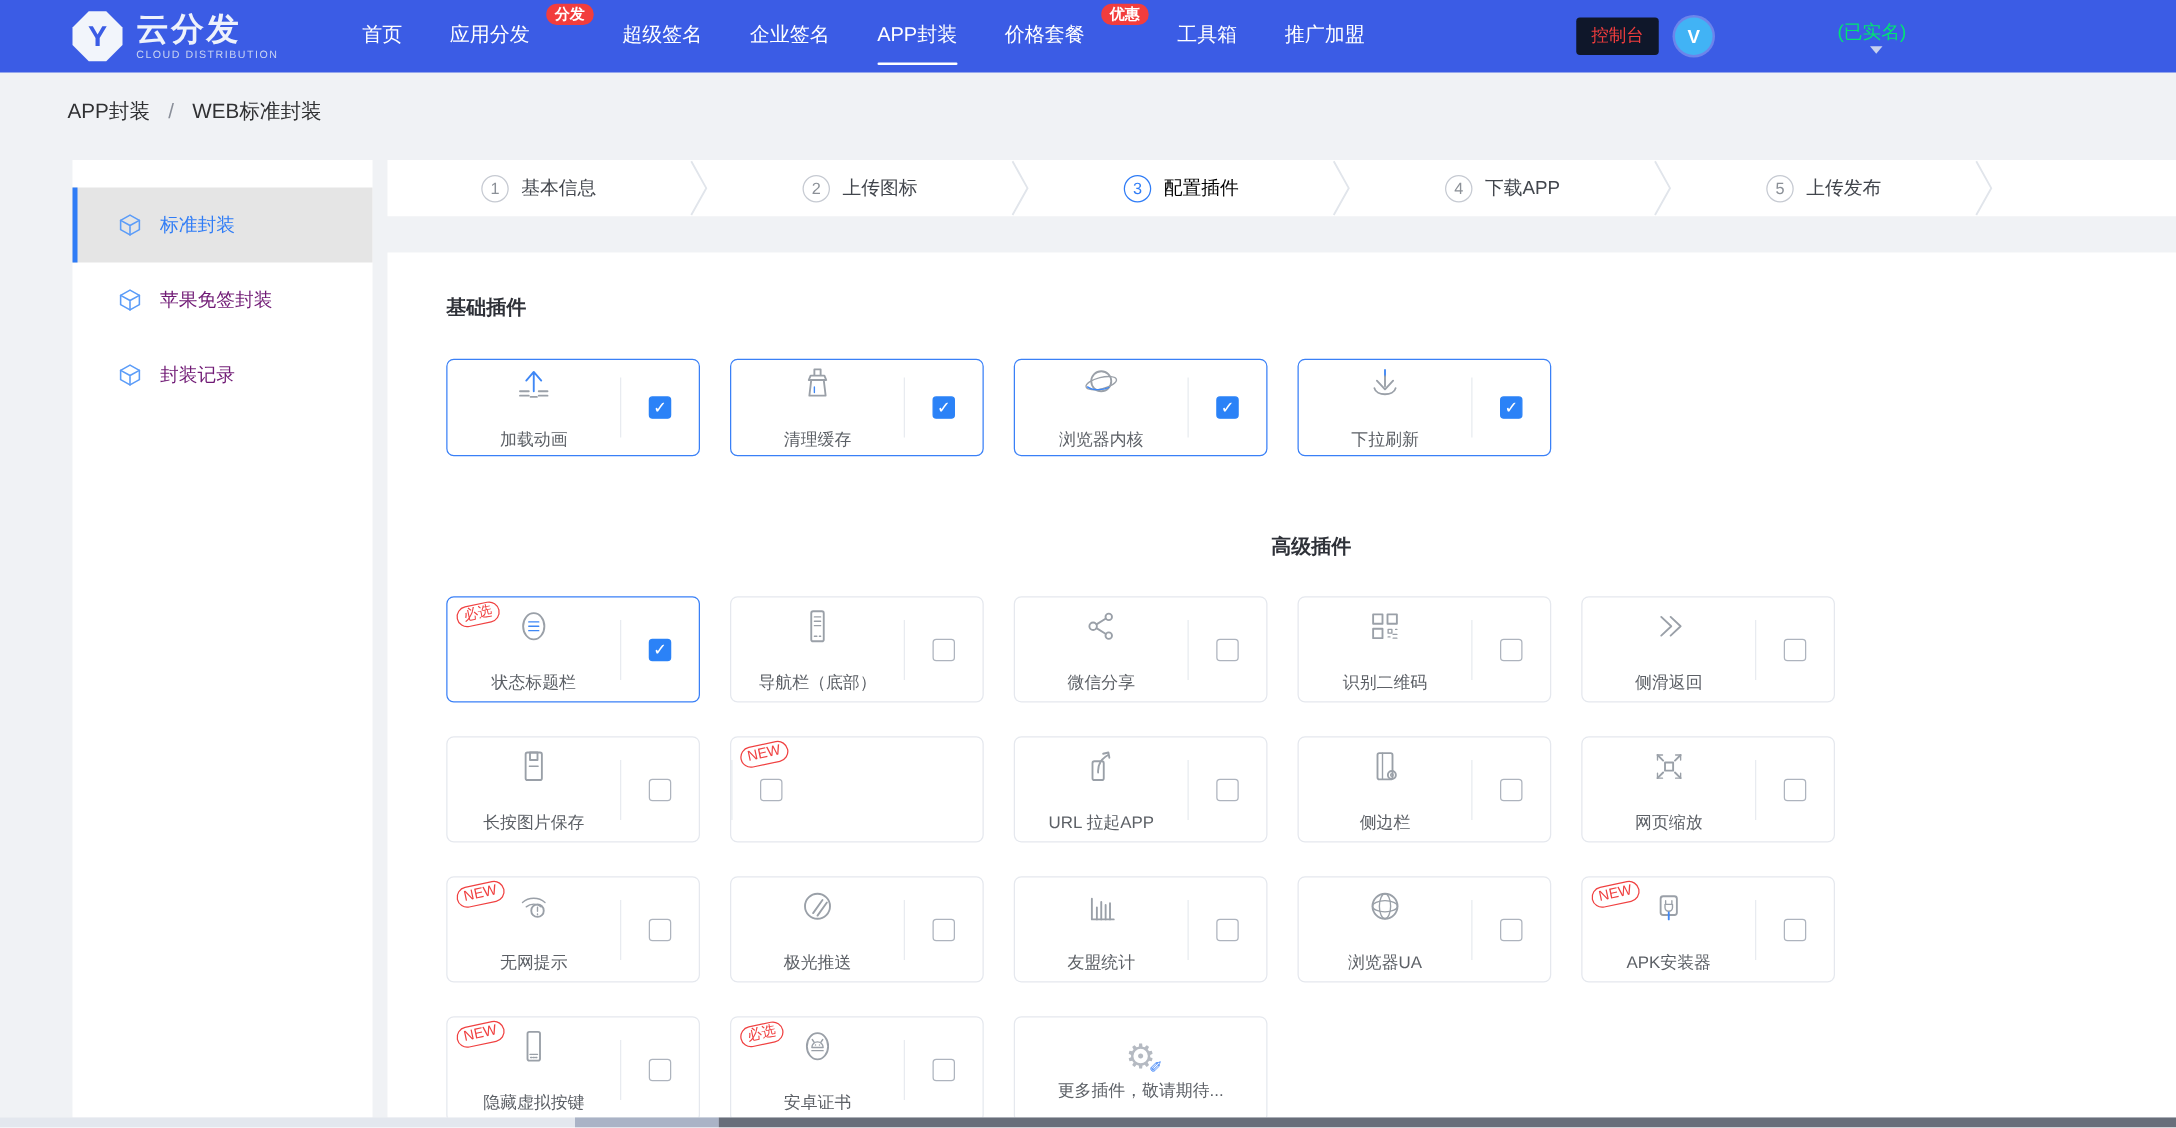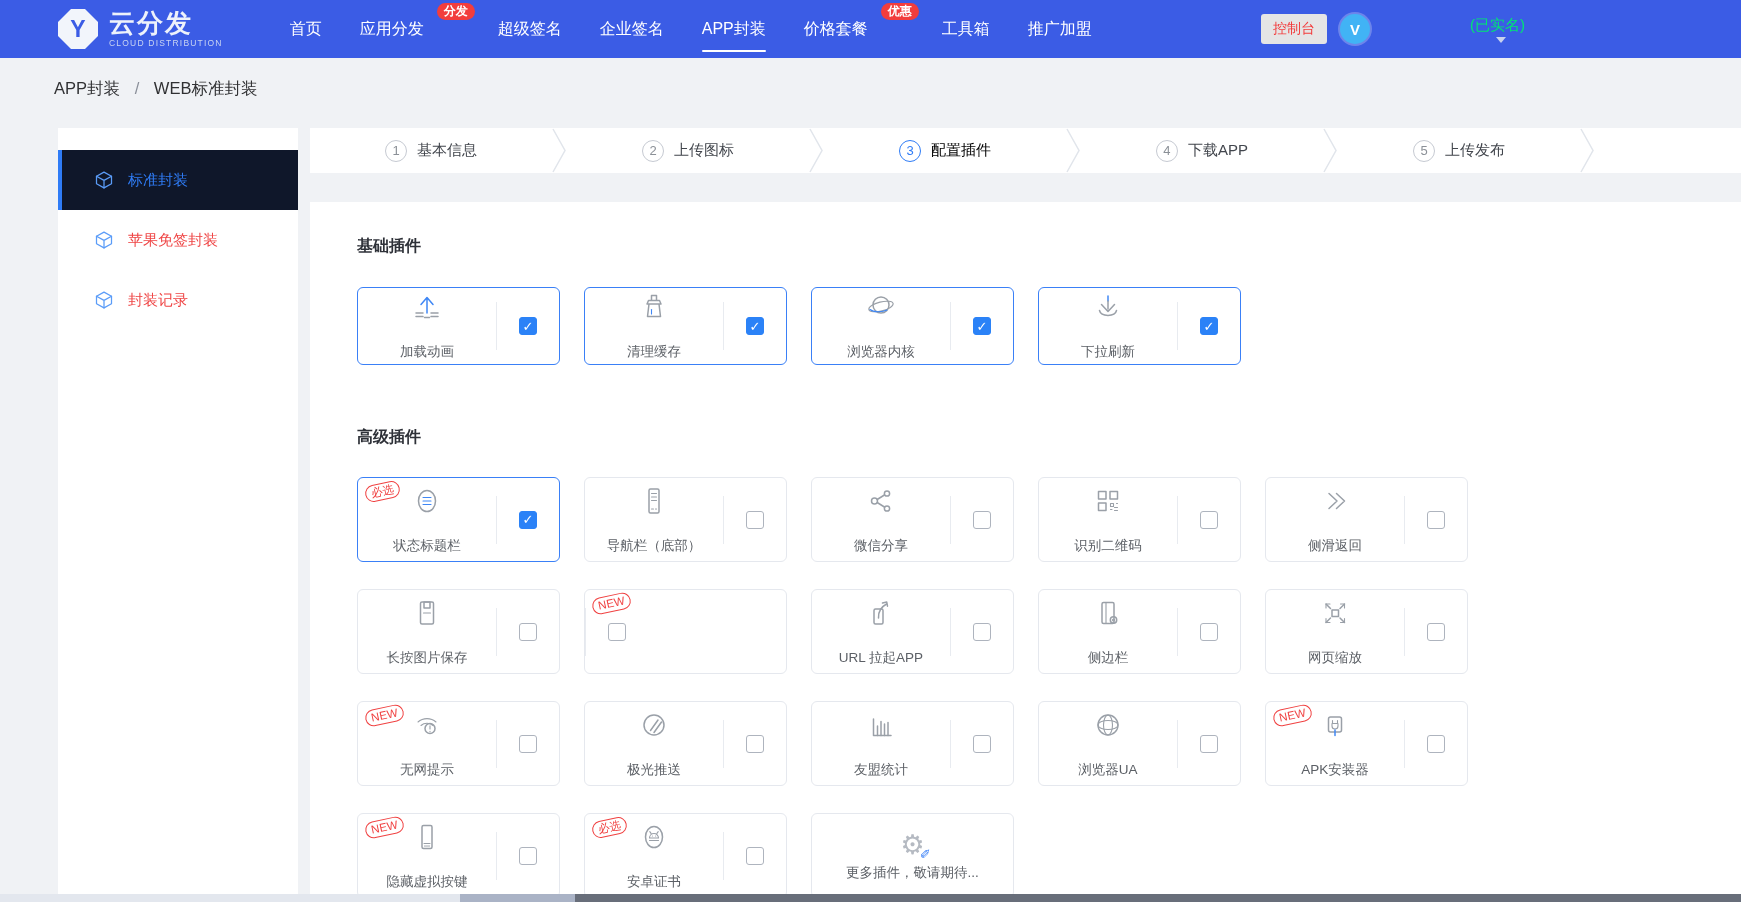--- a/index.html
+++ b/index.html
@@ -12,52 +12,52 @@
   .logo-mark { width:44px; height:44px; }
   .logo-text { margin-left:9px; }
   .logo-name { font-size:26px; font-weight:bold; color:#eef2fb; letter-spacing:2px; line-height:26px; }
   .logo-sub { font-size:8.5px; color:#c9d4f2; letter-spacing:1.2px; margin-top:2px; }
   .nav-menu { display:flex; margin-left:48px; height:58px; }
   .nav-item { position:relative; padding:0 19px; line-height:58px; font-size:16px; color:#ffffff; cursor:pointer; white-space:nowrap; }
   .nav-item.has-badge { margin-right:36px; }
   .nav-item.active::after { content:""; position:absolute; left:19px; right:19px; bottom:6px; height:2px; background:#fff; border-radius:1px; }
   .nav-badge { position:absolute; top:3px; right:-32px; background:#f23d3d; color:#fff; font-size:12px; line-height:17px; padding:0 7px; border-radius:9px; font-weight:bold; }
   .nav-right { display:flex; align-items:center; margin-left:auto; margin-right:216px; }
-  .console-btn { background:#e5e5e5; color:#f23d3d; border:none; font-size:14px; padding:6px 12px; border-radius:3px; cursor:pointer; font-family:inherit; }
+  .console-btn { background:#0f172a; color:#f23d3d; border:none; font-size:14px; padding:6px 12px; border-radius:3px; cursor:pointer; font-family:inherit; }
   .avatar { width:30px; height:30px; border-radius:50%; background:#41b3f5; color:#fff; font-weight:bold; font-size:15px; display:flex; align-items:center; justify-content:center; margin-left:13px; cursor:pointer; box-shadow:0 0 0 2px rgba(255,255,255,.25); }
   .verified { display:flex; align-items:center; margin-left:100px; cursor:pointer;flex-direction:column; }
   .verified-text { color:#00e573; font-size:15px; }
   .caret { width:0; height:0; border-left:5px solid transparent; border-right:5px solid transparent; border-top:6px solid #c8d2ee; margin-left:7px; margin-top:2px; }
 
   
   .breadcrumb { position:absolute; top:78px; left:54px; font-size:16.5px; color:#303133; }
   .breadcrumb .sep { color:#8a8f99; margin:0 10px; }
   .breadcrumb .crumb { cursor:pointer; }
 
   
   .sidebar { position:absolute; left:58px; top:128px; width:240px; height:766px; background:#ffffff; padding-top:22px; }
-  .side-item { position:relative; height:60px; display:flex; align-items:center; padding-left:36px; font-size:15px; color:#ef4444; cursor:pointer; }
+  .side-item { position:relative; height:60px; display:flex; align-items:center; padding-left:36px; font-size:15px; color:#701a75; cursor:pointer; }
   .side-item .cube { margin-right:14px; display:flex; }
-  .side-item.active { background:#0f172a; color:#2f7cf6; }
+  .side-item.active { background:#e5e5e5; color:#2f7cf6; }
   .side-item.active::before { content:""; position:absolute; left:0; top:0; bottom:0; width:4px; background:#2f7cf6; }
 
   
   .steps { position:absolute; left:310px; top:128px; width:1431px; height:45px; background:#fff; display:flex; align-items:stretch; }
   .step-cell { width:242px; display:flex; align-items:center; justify-content:center; cursor:pointer; }
   .step-num { width:22px; height:22px; border:1px solid #c6cad2; border-radius:50%; color:#8b9097; font-size:13px; display:flex; align-items:center; justify-content:center; }
   .step-label { margin-left:10px; font-size:15px; color:#42464d; }
   .step-cell.active .step-num { border-color:#2f7cf6; color:#2f7cf6; }
   .step-cell.active .step-label { color:#000000; }
   .step-chev { display:flex; align-items:center; }
 
   
   .panel { position:absolute; left:310px; top:202px; width:1431px; height:692px; background:#ffffff; overflow:hidden; }
   .section-title { margin:0 0 0 47px; font-size:16px; font-weight:bold; color:#2e3138; }
   .section-title.first { margin-top:34px; }
-  .section-title.second { margin-top:62px; }
+  .section-title.second { margin-top:62px;text-align:center; }
   .plugin-row { display:flex; gap:24px; margin-left:47px; margin-top:29px; }
   .plugin-row + .plugin-row { margin-top:27px; }
   .plugin-row.basic-row { margin-top:30px; }
 
   .card { position:relative; width:203px; height:85px; background:#fff; border:1px solid #e5e8ee; border-radius:6px; display:flex; align-items:center; cursor:pointer; }
   .basic-row .card { height:78px; }
   .card.selected { border-color:#3a80f7; }
   .card-main { flex:1; display:flex; flex-direction:column; align-items:center; justify-content:center; gap:20px; min-width:0; }
   .card-label { font-size:13.5px; color:#5c6066; white-space:nowrap; }
   .card-divider { width:1px; height:48px; background:#e8ebf0; }

